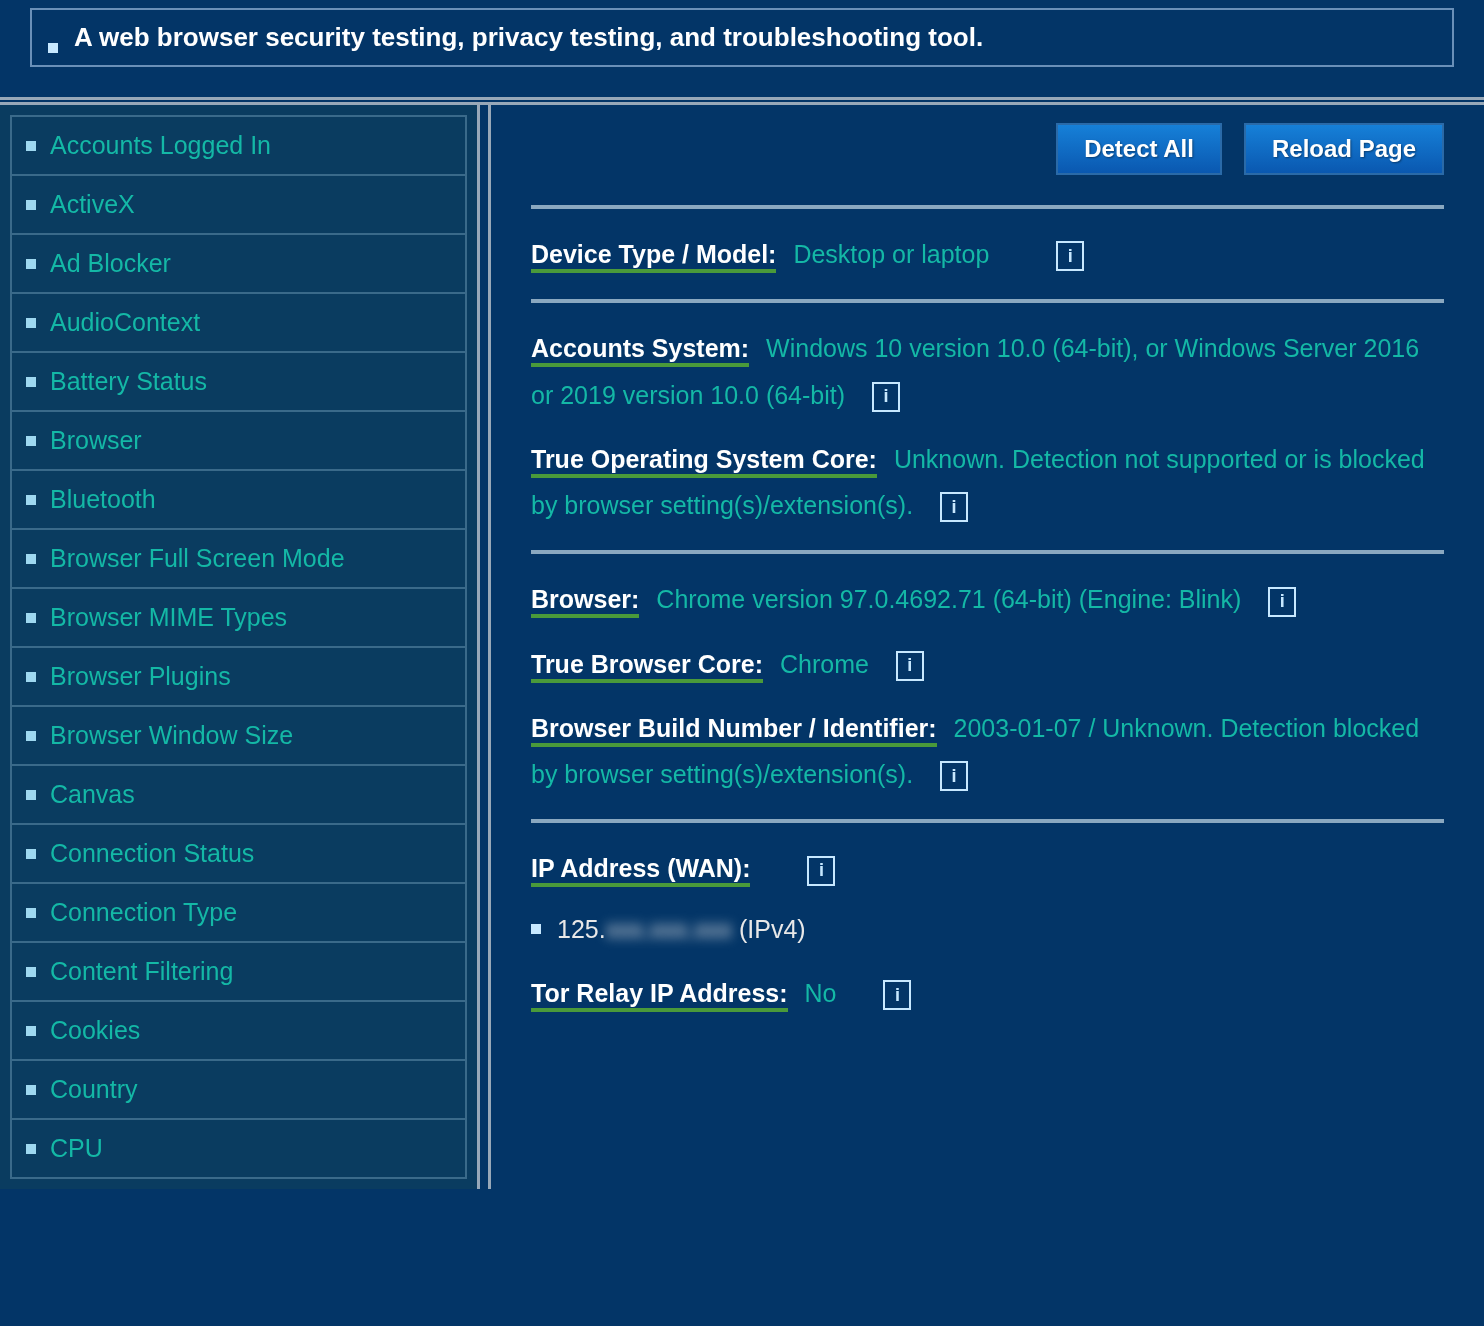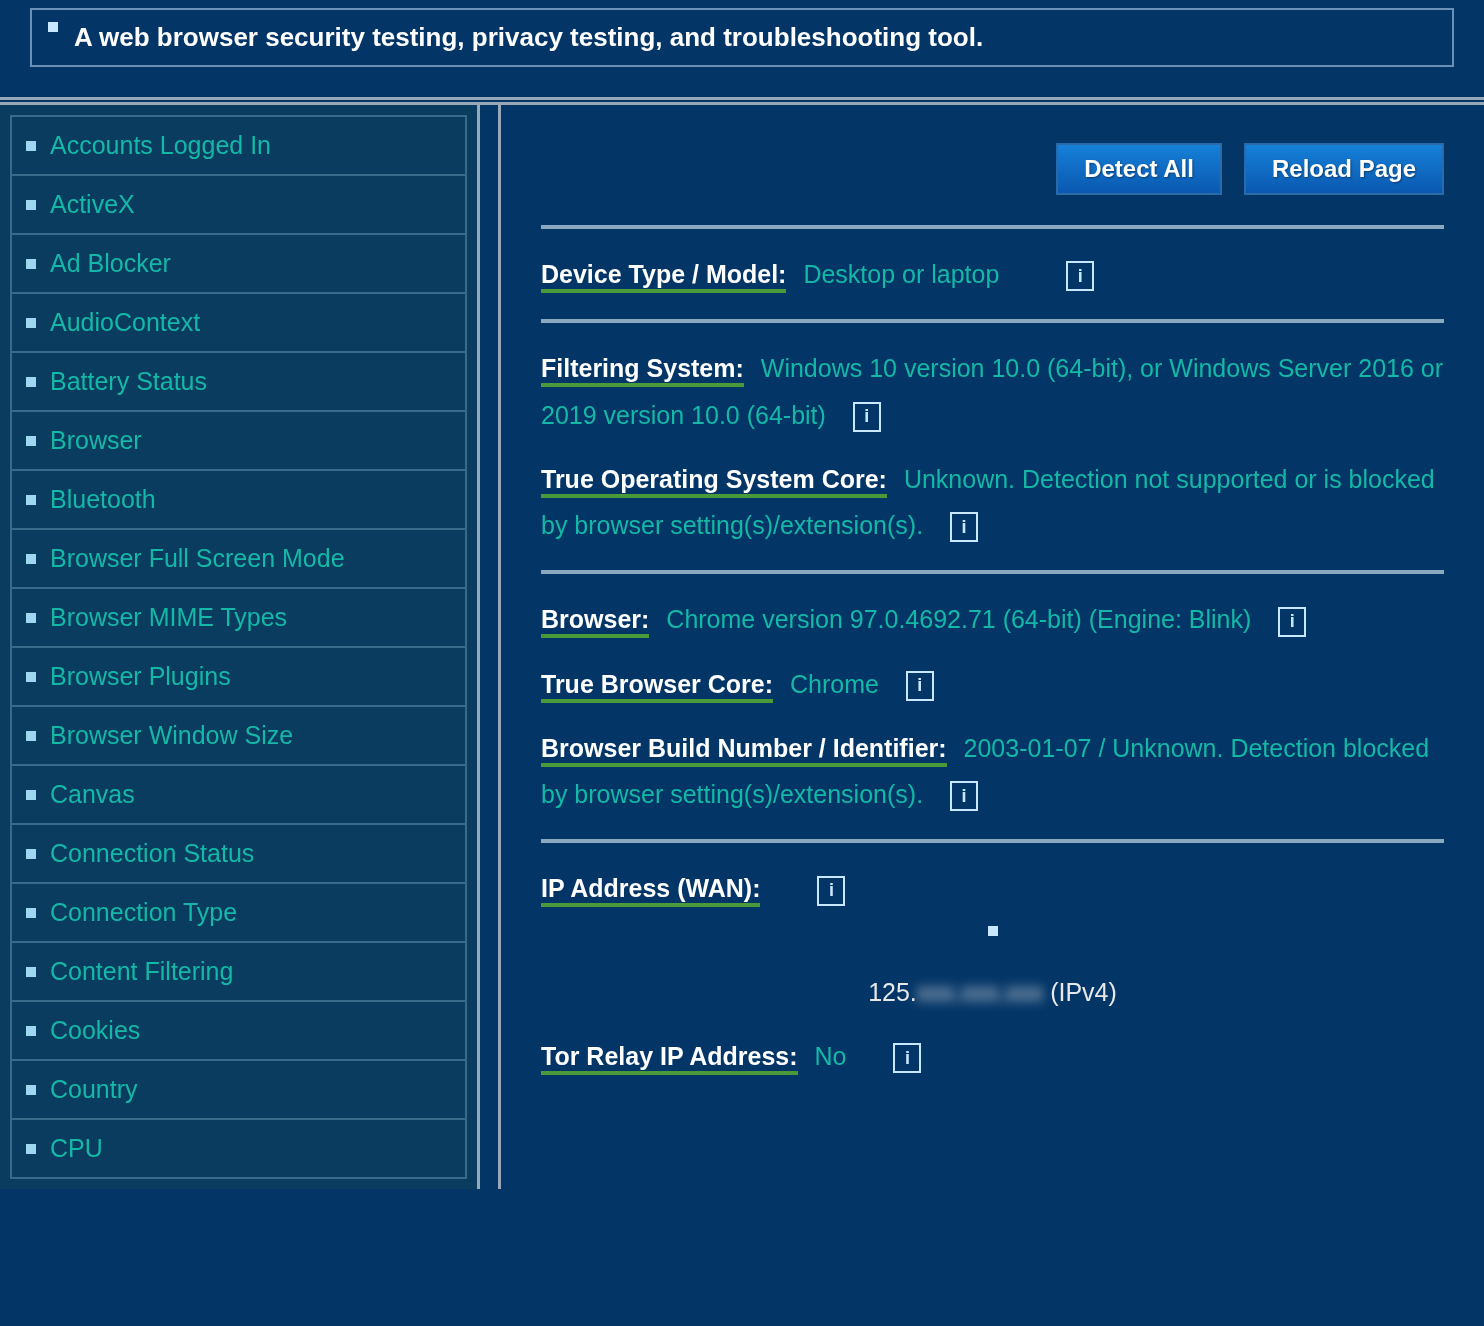--- a/index.html
+++ b/index.html
@@ -10,21 +10,21 @@
     width: 1484px;
   }
   .header-bar {
     padding: 8px 30px 30px 30px;
     border-bottom: 3px solid #98a8b8;
   }
   .header-box {
     border: 2px solid #6a90b8;
     padding: 12px 16px;
     display: flex;
-    align-items: flex-start;
+    align-items: flex-end;
     gap: 16px;
   }
   .bullet {
     width: 10px;
     height: 10px;
     background: #c7e8ff;
     flex-shrink: 0;
   }
   .header-text {
     color: #fff;
@@ -60,23 +60,23 @@
     height: 10px;
     background: #9ed8f0;
     flex-shrink: 0;
   }
   .sidebar-label {
     color: #14b8a6;
     font-size: 25px;
   }
   .content {
     flex: 1;
-    padding: 28px 40px 20px 40px;
+    padding: 8px 40px 20px 40px;
     border-left: 3px solid #98a8b8;
-    margin-left: 18px;
+    margin-left: 8px;
   }
   .btn-row {
     display: flex;
     justify-content: flex-end;
     gap: 22px;
     padding: 10px 0 30px 0;
   }
   .btn {
     background: linear-gradient(to bottom, #1680d8, #0a58b0);
     border: 2px solid #2a6aa8;
@@ -120,23 +120,22 @@
     vertical-align: middle;
     background: transparent;
     font-family: inherit;
   }
   .sub-row {
     margin-top: 18px;
   }
   .ip-row {
     display: flex;
     align-items: center;
-    gap: 33px;
+    gap: 16px;
     margin-top: 14px;
-    flex-direction: column;
   }
   .ip-bullet {
     width: 10px;
     height: 10px;
     background: #c7e8ff;
   }
   .blur {
     filter: blur(6px);
     display:inline-block;
   }
@@ -238,21 +237,21 @@
     </div>
 
     <div class="section">
       <span class="label">Device Type / Model:</span>
       <span class="value">Desktop or laptop</span>
       <button class="info-btn" style="margin-left:60px">i</button>
     </div>
 
     <div class="section">
       <div>
-        <span class="label">Filtering System:</span>
+        <span class="label">Accounts System:</span>
         <span class="value">Windows 10 version 10.0 (64-bit), or Windows Server 2016 or 2019 version 10.0 (64-bit)</span>
         <button class="info-btn">i</button>
       </div>
       <div class="sub-row">
         <span class="label">True Operating System Core:</span>
         <span class="value">Unknown. Detection not supported or is blocked by browser setting(s)/extension(s).</span>
         <button class="info-btn">i</button>
       </div>
     </div>
 

